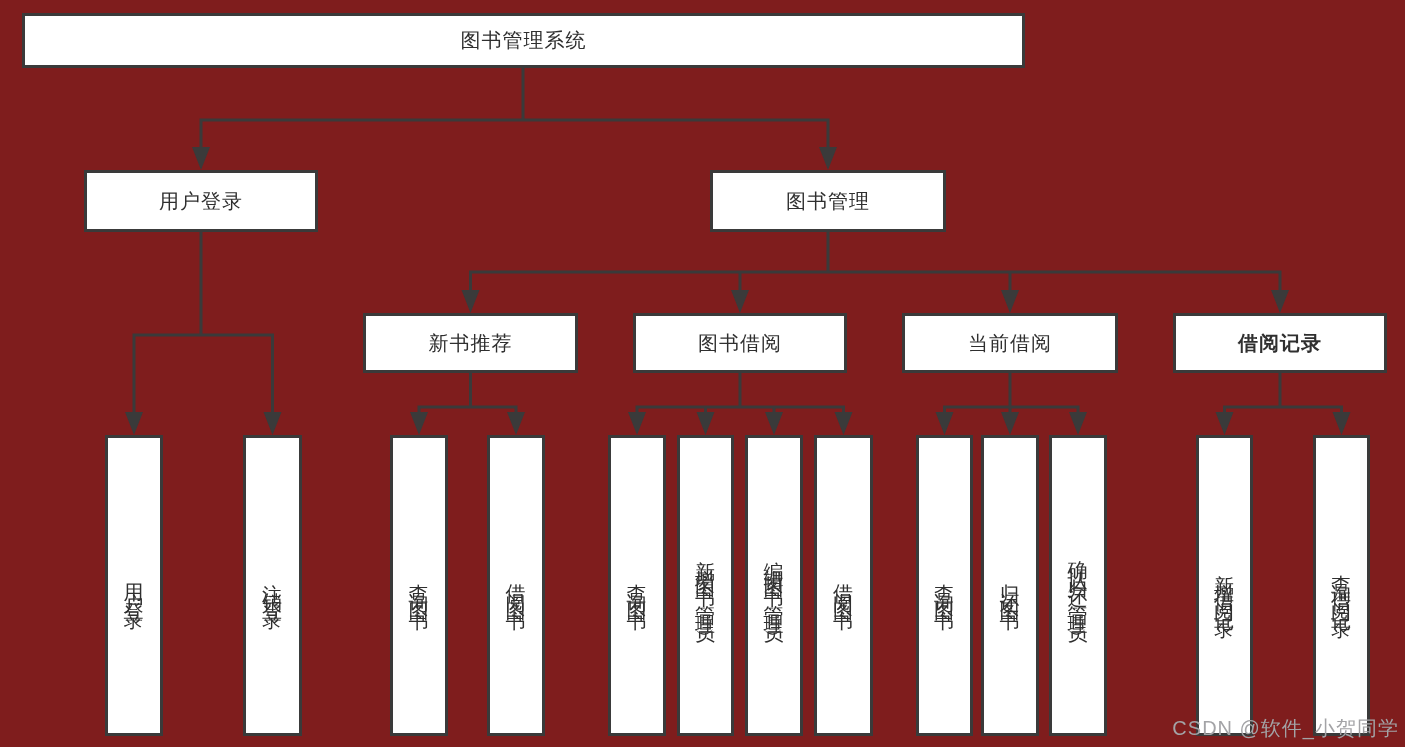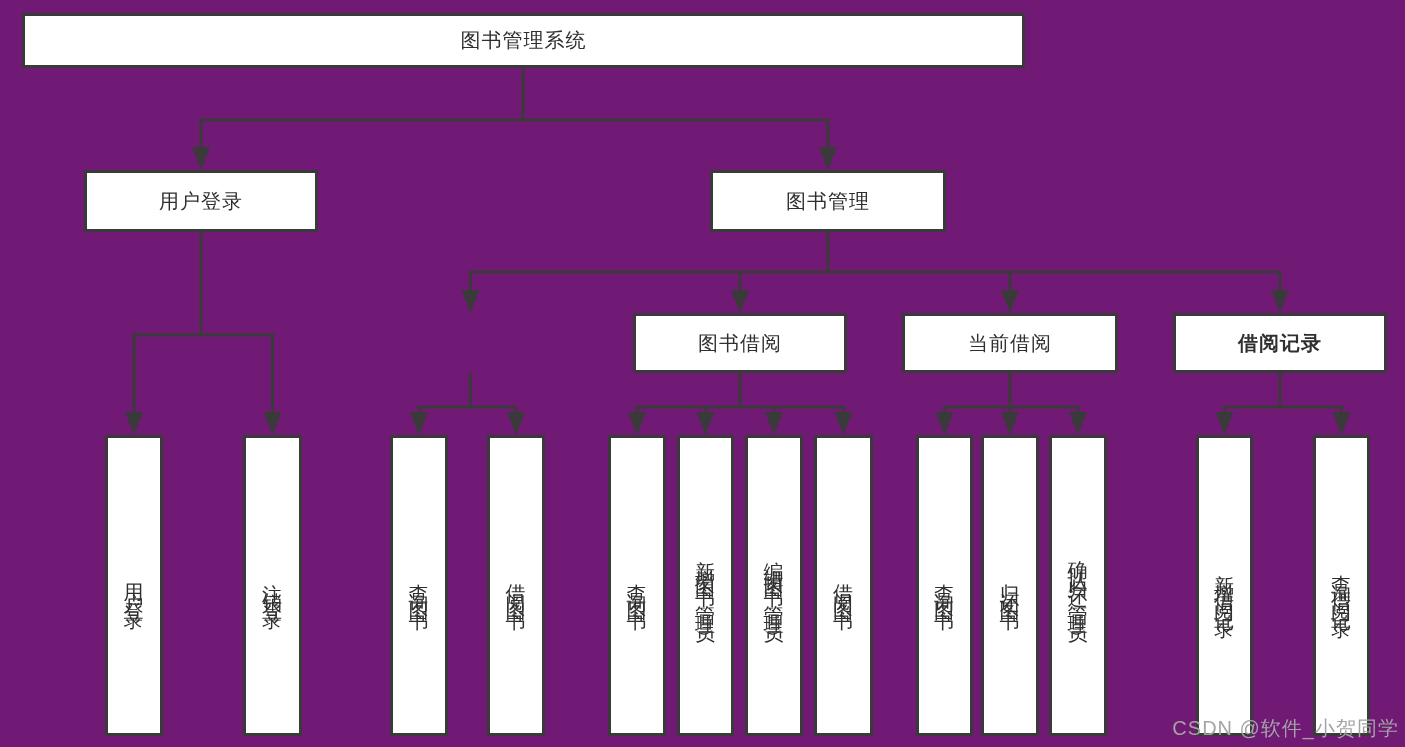--- a/index.html
+++ b/index.html
@@ -5,21 +5,21 @@
   html, body {
     margin: 0;
     padding: 0;
     background: #ffffff;
     font-family: "Liberation Sans", "DejaVu Sans", sans-serif;
   }
   .stage {
     position: relative;
     width: 1405px;
     height: 747px;
-    background: #701a75;
+    background: #7f1d1d;
     overflow: hidden;
   }
   .connectors {
     position: absolute;
     left: 0;
     top: 0;
     z-index: 1;
   }
   .node {
     position: absolute;
@@ -119,20 +119,23 @@
     <span>图书管理系统</span>
   </div>
 
   <div class="node" style="left:84px; top:170px; width:234px; height:62px;">
     <span>用户登录</span>
   </div>
   <div class="node" style="left:710px; top:170px; width:236px; height:62px;font-family:Liberation Serif, serif;">
     <span>图书管理</span>
   </div>
 
+  <div class="node" style="left:363px; top:313px; width:215px; height:60px;">
+    <span>新书推荐</span>
+  </div>
   <div class="node" style="left:902px; top:313px; width:216px; height:60px;">
     <span>当前借阅</span>
   </div>
   <div class="node" style="left:633px; top:313px; width:214px; height:60px;">
     <span>图书借阅</span>
   </div>
   <div class="node" style="left:1173px; top:313px; width:214px; height:60px;font-weight:bold;">
     <span>借阅记录</span>
   </div>
 

